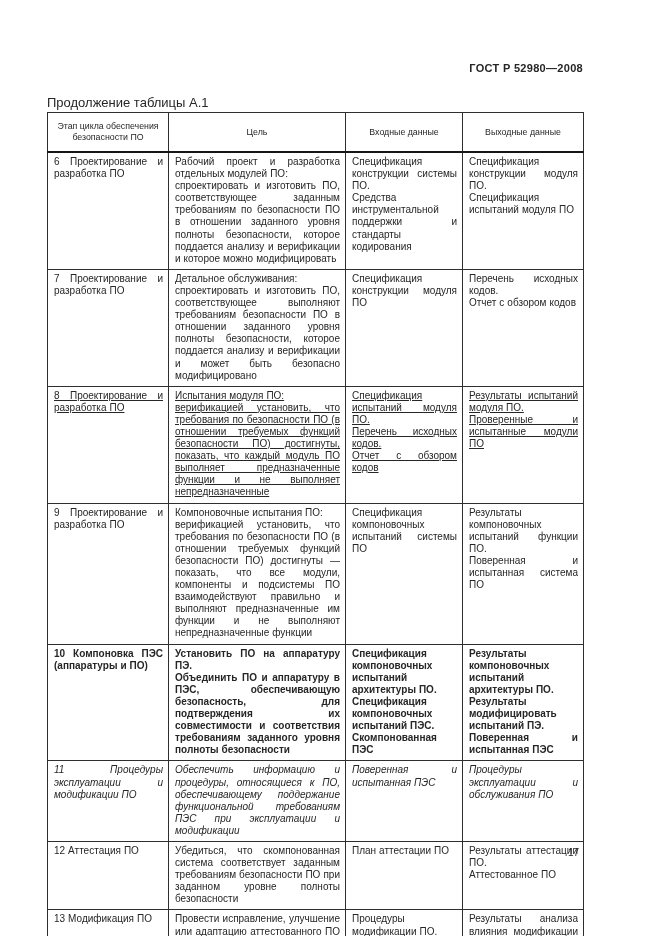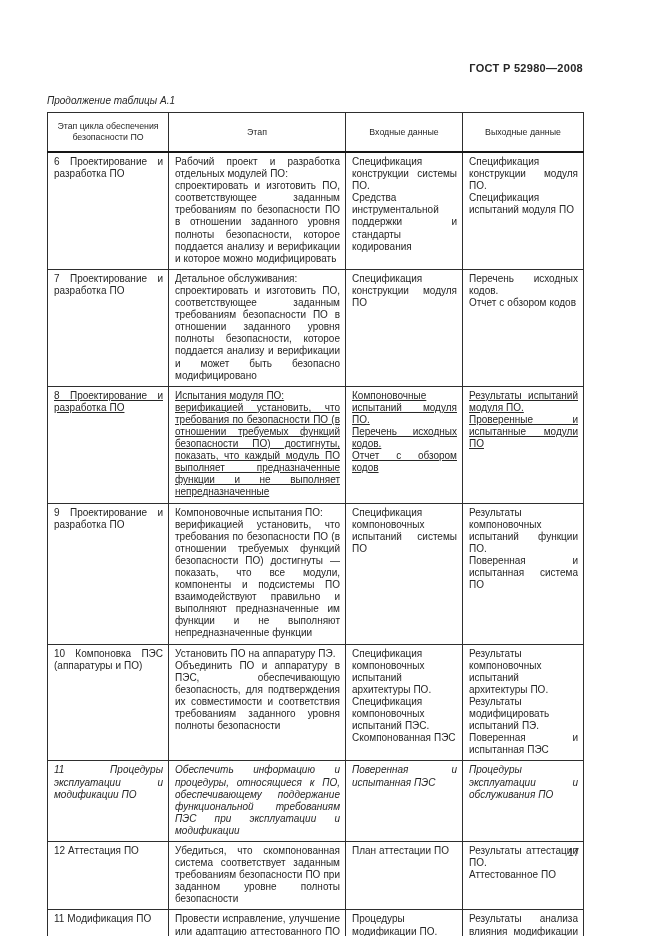--- a/index.html
+++ b/index.html
@@ -22,22 +22,21 @@
     right: 78px;
     font-size: 11px;
     font-weight: bold;
     letter-spacing: 0.3px;
     white-space: nowrap;
   }
   .table-caption {
     position: absolute;
     top: 95px;
     left: 47px;
-    font-size: 10px;
-    font-style: italic;
+    font-size: 13px;
   }
   table.a1 {
     position: absolute;
     top: 112px;
     left: 47px;
     width: 536px;
     border-collapse: collapse;
     table-layout: fixed;
     border: 1.5px solid #2e2e2e;
   }
@@ -65,21 +64,21 @@
     text-align: justify;
     hyphens: auto;
     word-spacing: 0.2px;
   }
   .cell-block { margin: 0; }
   
   tbody tr:nth-child(1) td { height: 103px; }
   tbody tr:nth-child(2) td { height: 87px; }
   tbody tr:nth-child(3) td { height: 87px; text-decoration: underline; }
   tbody tr:nth-child(4) td { height: 111px; }
-  tbody tr:nth-child(5) td { height: 81px; }
+  tbody tr:nth-child(5) td { height: 81px; font-weight: bold; }
   tbody tr:nth-child(6) td { height: 59px; font-style: italic; }
   tbody tr:nth-child(7) td { height: 59px; }
   tbody tr:nth-child(8) td { height: 61px; }
   .page-number {
     position: absolute;
     top: 847px;
     left: 568px;
     font-size: 10px;
   }
 </style>
@@ -95,21 +94,21 @@
   <table class="a1">
     <colgroup>
       <col class="c1">
         <col class="c2">
         <col class="c3">
         <col class="c4">
     </colgroup>
     <thead>
       <tr>
         <th>Этап цикла обеспечения безопасности ПО</th>
-        <th>Этап</th>
+        <th>Цель</th>
         <th>Входные данные</th>
         <th>Выходные данные</th>
       </tr>
     </thead>
     <tbody id="table-body">
         <tr>
           <td>
             <div class="cell-block">6 Проектирование и разработка ПО</div>
           </td>
           <td>
@@ -124,40 +123,40 @@
             <div class="cell-block">Спецификация конструкции модуля ПО.</div>
             <div class="cell-block">Спецификация испытаний модуля ПО</div>
           </td>
         </tr>
         <tr>
           <td>
             <div class="cell-block">7 Проектирование и разработка ПО</div>
           </td>
           <td>
             <div class="cell-block">Детальное обслуживания:</div>
-            <div class="cell-block">спроектировать и изготовить ПО, соответствующее заданным требованиям безопасности ПО в отношении заданного уровня полноты безопасности, которое поддается анализу и верификации и может быть безопасно модифицировано</div>
+            <div class="cell-block">спроектировать и изготовить ПО, соответствующее выполняют требованиям безопасности ПО в отношении заданного уровня полноты безопасности, которое поддается анализу и верификации и может быть безопасно модифицировано</div>
           </td>
           <td>
             <div class="cell-block">Спецификация конструкции модуля ПО</div>
           </td>
           <td>
             <div class="cell-block">Перечень исходных кодов.</div>
             <div class="cell-block">Отчет с обзором кодов</div>
           </td>
         </tr>
         <tr>
           <td>
             <div class="cell-block">8 Проектирование и разработка ПО</div>
           </td>
           <td>
             <div class="cell-block">Испытания модуля ПО:</div>
             <div class="cell-block">верификацией установить, что требования по безопасности ПО (в отношении требуемых функций безопасности ПО) достигнуты, показать, что каждый модуль ПО выполняет предназначенные функции и не выполняет непредназначенные</div>
           </td>
           <td>
-            <div class="cell-block">Компоновочные испытаний модуля ПО.</div>
+            <div class="cell-block">Спецификация испытаний модуля ПО.</div>
             <div class="cell-block">Перечень исходных кодов.</div>
             <div class="cell-block">Отчет с обзором кодов</div>
           </td>
           <td>
             <div class="cell-block">Результаты испытаний модуля ПО.</div>
             <div class="cell-block">Проверенные и испытанные модули ПО</div>
           </td>
         </tr>
         <tr>
           <td>
@@ -218,21 +217,21 @@
           <td>
             <div class="cell-block">План аттестации ПО</div>
           </td>
           <td>
             <div class="cell-block">Результаты аттестации ПО.</div>
             <div class="cell-block">Аттестованное ПО</div>
           </td>
         </tr>
         <tr>
           <td>
-            <div class="cell-block">11 Модификация ПО</div>
+            <div class="cell-block">13 Модификация ПО</div>
           </td>
           <td>
             <div class="cell-block">Провести исправление, улучшение или адаптацию аттестованного ПО для обеспечения поддержания заданного уровня полноты безопасности</div>
           </td>
           <td>
             <div class="cell-block">Процедуры модификации ПО.</div>
             <div class="cell-block">Заявка на модификацию ПО</div>
           </td>
           <td>
             <div class="cell-block">Результаты анализа влияния модификации ПО.</div>

